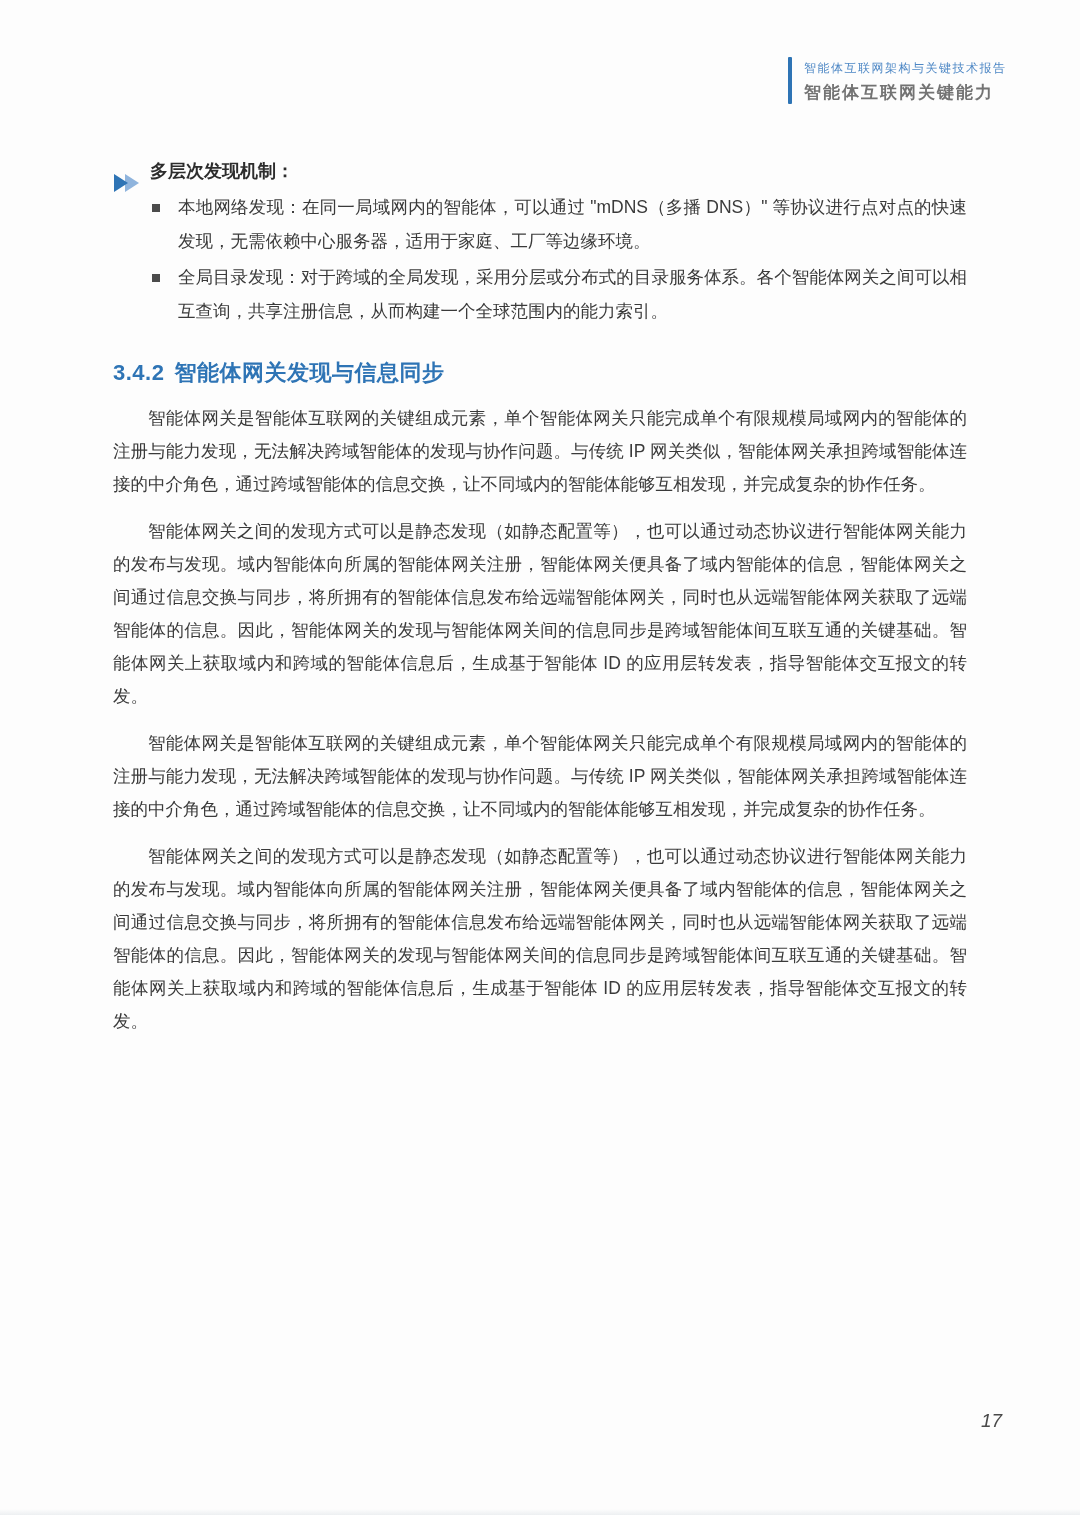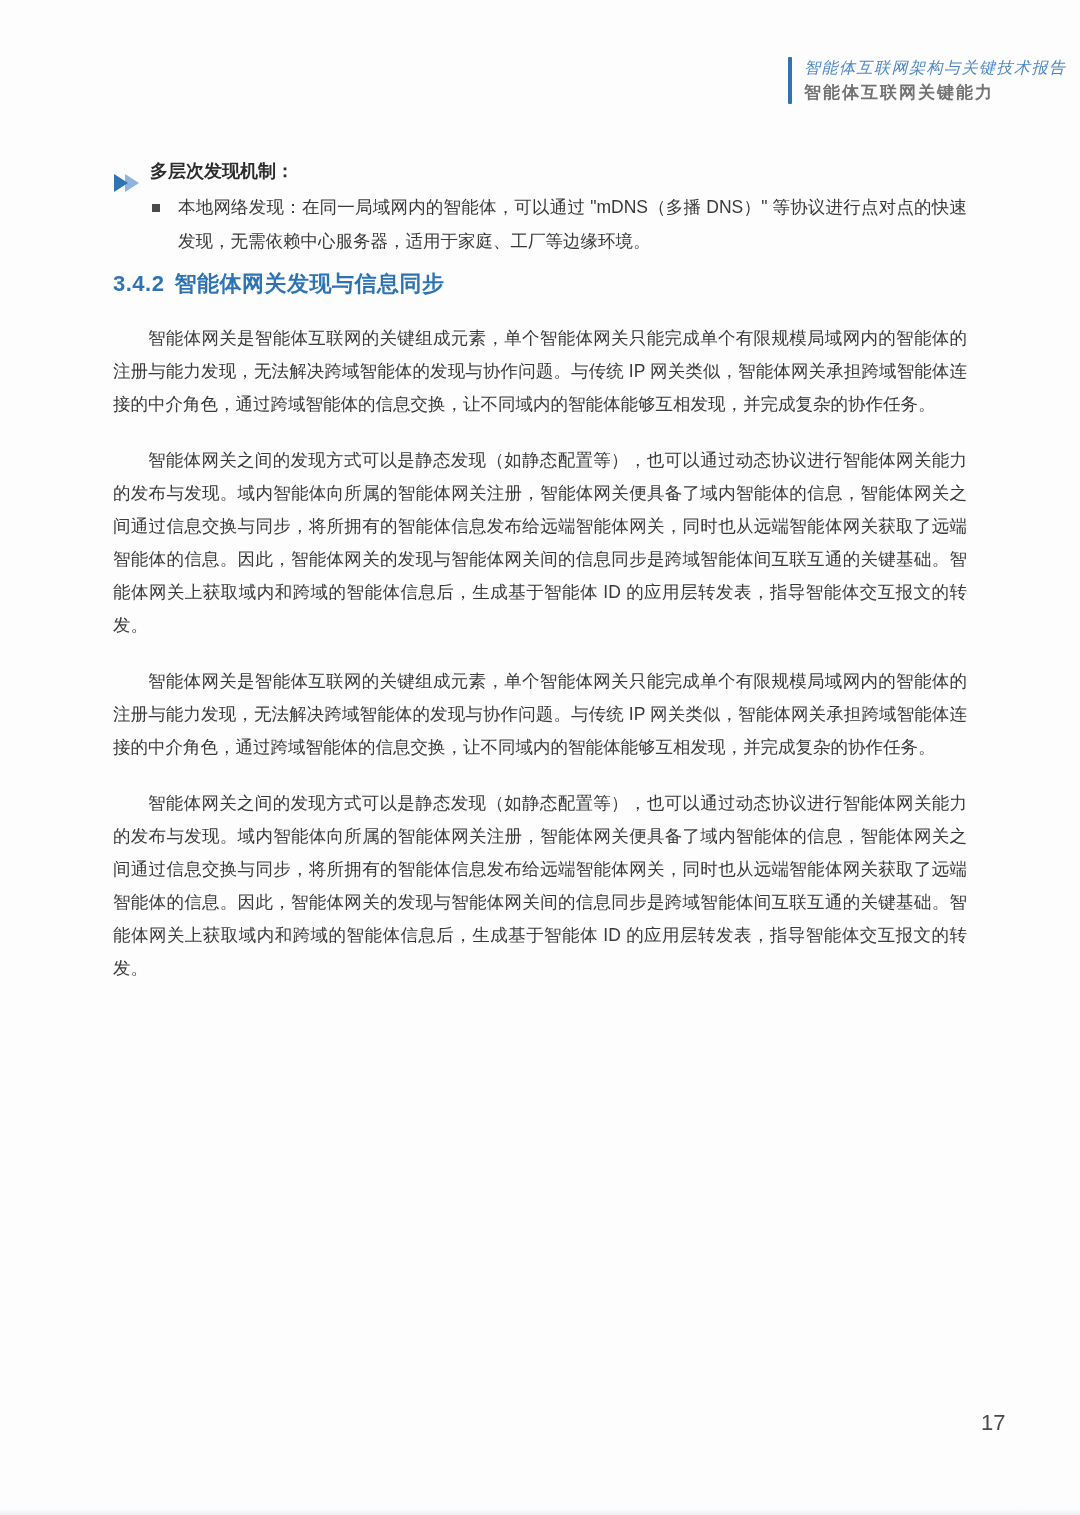--- a/index.html
+++ b/index.html
@@ -11,21 +11,21 @@
     font-family:"Liberation Sans", sans-serif;
     color:#3a3a3a;
     overflow:hidden;
   }
   
   .hdr{
     position:absolute;top:57px;left:788px;
     display:flex;align-items:stretch;
   }
   .hdr-bar{width:4px;background:#2e74b5;border-radius:1px;margin-right:12px;}
-  .hdr-l1{font-size:16px;color:#4d87c5;letter-spacing:1.5px;line-height:22px;font-style:italic;}
+  .hdr-l1{font-size:12px;color:#4d87c5;letter-spacing:1.5px;line-height:22px;}
   .hdr-l2{font-size:17px;font-weight:bold;color:#737373;letter-spacing:2px;line-height:22px;margin-top:3px;}
   
   .main{position:absolute;top:155px;left:113px;width:854px;}
   .arrow-heading{
     display:flex;align-items:flex-end;
     font-size:18px;font-weight:bold;color:#2d2d2d;
     line-height:33px;
   }
   .arrow-heading .aicon{flex:none;width:27px;height:18px;margin-right:9px;margin-left:1px;}
   .bullet-item{display:flex;margin-left:39px;margin-top:3px;}
@@ -35,35 +35,35 @@
   }
   .bullet-text{
     flex:1;font-size:17.5px;line-height:33.5px;color:#3a3a3a;
     text-align:justify;
   }
   .indent-para{
     margin-left:32px;margin-top:4px;
     font-size:17.5px;line-height:32px;text-align:justify;color:#3a3a3a;
   }
   .section-heading{
-    margin-top:11px;
+    margin-top:30px;
     font-size:22px;font-weight:bold;color:#2e74b5;
     line-height:30px;letter-spacing:0.5px;
   }
   .section-heading .num{margin-right:10px;}
   .body-para{
-    margin-top:23px;
+    margin-top:14px;
     font-size:17.5px;line-height:33px;text-align:justify;color:#3a3a3a;
     text-indent:2em;
   }
   .ah2{margin-top:4px;}
   
   .page-number{
     position:absolute;top:1410px;left:981px;
-    font-size:22px;color:#4a4a4a;
+    font-size:19px;color:#4a4a4a;font-style:italic;
   }
   .bottom-strip{
     position:absolute;left:0;bottom:0;width:1080px;height:6px;
     background:linear-gradient(to bottom, rgba(120,140,160,0), rgba(120,140,160,0.12));
   }
 </style>
 </head>
 <body>
 
 <div class="page">
@@ -86,20 +86,24 @@
         </svg>
       </span>
       <span>多层次发现机制：</span>
     </div>
 
     <div class="bullet-item">
       <span class="sq"></span>
       <div class="bullet-text">本地网络发现：在同一局域网内的智能体，可以通过 "mDNS（多播 DNS）" 等协议进行点对点的快速发现，无需依赖中心服务器，适用于家庭、工厂等边缘环境。</div>
     </div>
 
+    <div class="bullet-item">
+      <span class="sq"></span>
+      <div class="bullet-text">全局目录发现：对于跨域的全局发现，采用分层或分布式的目录服务体系。各个智能体网关之间可以相互查询，共享注册信息，从而构建一个全球范围内的能力索引。</div>
+    </div>
 
 
 
     <div class="section-heading">
       <span class="num">3.4.2</span><span>智能体网关发现与信息同步</span>
     </div>
     <div class="body-para">智能体网关是智能体互联网的关键组成元素，单个智能体网关只能完成单个有限规模局域网内的智能体的注册与能力发现，无法解决跨域智能体的发现与协作问题。与传统 IP 网关类似，智能体网关承担跨域智能体连接的中介角色，通过跨域智能体的信息交换，让不同域内的智能体能够互相发现，并完成复杂的协作任务。</div>
     <div class="body-para">智能体网关之间的发现方式可以是静态发现（如静态配置等），也可以通过动态协议进行智能体网关能力的发布与发现。域内智能体向所属的智能体网关注册，智能体网关便具备了域内智能体的信息，智能体网关之间通过信息交换与同步，将所拥有的智能体信息发布给远端智能体网关，同时也从远端智能体网关获取了远端智能体的信息。因此，智能体网关的发现与智能体网关间的信息同步是跨域智能体间互联互通的关键基础。智能体网关上获取域内和跨域的智能体信息后，生成基于智能体 ID 的应用层转发表，指导智能体交互报文的转发。</div>
 
     <div class="body-para">智能体网关是智能体互联网的关键组成元素，单个智能体网关只能完成单个有限规模局域网内的智能体的注册与能力发现，无法解决跨域智能体的发现与协作问题。与传统 IP 网关类似，智能体网关承担跨域智能体连接的中介角色，通过跨域智能体的信息交换，让不同域内的智能体能够互相发现，并完成复杂的协作任务。</div>

